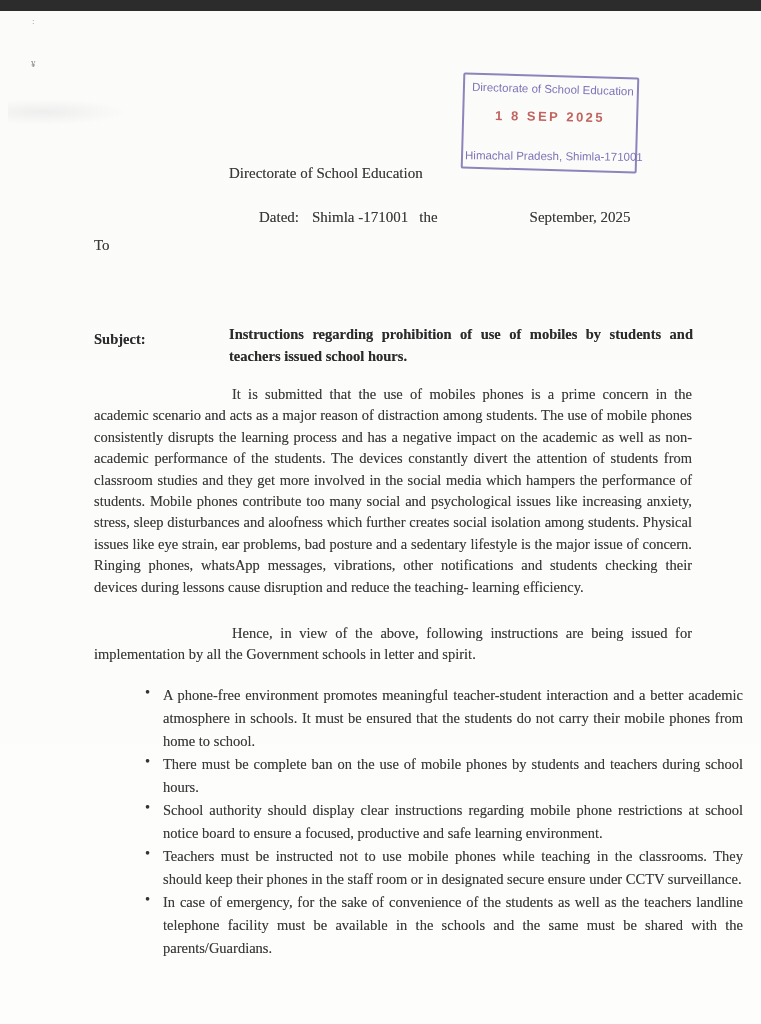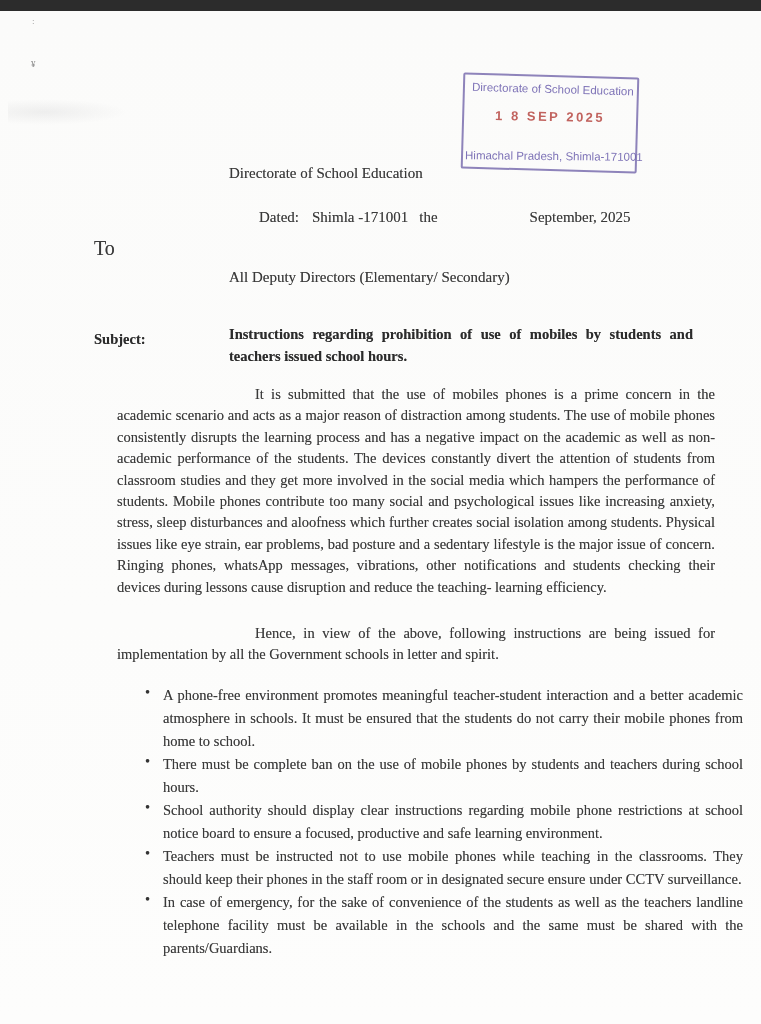--- a/index.html
+++ b/index.html
@@ -30,32 +30,32 @@
   }
   .txt {
     color: #3a3a3a;
     font-size: 14.5px;
     text-shadow: 0 0 0.6px rgba(70,70,70,0.55);
   }
   .ref-block { position: absolute; left: 229px; top: 121px; line-height: 16.5px; font-size: 15px; white-space: pre; }
   .dated-line { position: absolute; left: 229px; top: 198px; font-size: 15px; margin-left: 30px; }
   .dated-line span { display: inline-block; }
   .gap-sm { width: 13px; } .gap-md { width: 11px; } .gap-lg { width: 92px; }
-  .to-label { position: absolute; left: 94px; top: 226px; font-size: 20px; }
+  .to-label { position: absolute; left: 94px; top: 226px; font-size: 15px; }
   .addr-block { position: absolute; left: 229px; top: 258px; line-height: 17px; font-size: 15px; }
   .subject-row { position: absolute; left: 94px; top: 312px; width: 600px; }
   .subject-label { position: absolute; left: 0; top: 0; font-weight: bold; color: #2b2b2b; margin-top: 8px; }
   .subject-text {
     position: absolute; left: 135px; top: 0; width: 464px;
     font-weight: bold; color: #2b2b2b;
     line-height: 22px; text-align: justify;
   }
   .para {
     position: absolute; left: 94px; width: 598px;
-    line-height: 21.4px; text-align: justify; margin-left: 23px;
+    line-height: 21.4px; text-align: justify;
   }
   .para-1 { top: 373px; text-indent: 138px; }
   .para-2 { top: 612px; text-indent: 138px; }
   .bullets {
     position: absolute; left: 94px; top: 673px; width: 598px;
     margin: 0; padding: 0 0 0 51px; list-style: none;
   }
   .bullets li { display: flex; }
   .bullet-marker { flex: none; width: 18px; font-size: 14.5px; color: #333; }
   .bullet-text { flex: 1; line-height: 23px; text-align: justify; }
@@ -111,21 +111,20 @@
       <div class="stamp-date">1 8 SEP 2025</div>
       <div class="stamp-line3">Himachal Pradesh, Shimla-171001</div>
     </div>
 
     <div class="dated-line txt">
       <span>Dated:</span><span class="gap-sm"></span><span>Shimla -171001</span><span class="gap-md"></span><span>the</span><span class="gap-lg"></span><span>September, 2025</span>
     </div>
 
     <div class="to-label txt">To</div>
     <div class="addr-block txt">
-      <div>All Deputy Directors (Elementary/ Secondary)</div>
     </div>
 
     <div class="subject-row txt">
       <div class="subject-label">Subject:</div>
       <div class="subject-text">Instructions regarding prohibition of use of mobiles by students and teachers issued school hours.</div>
     </div>
 
     <div class="para para-1 txt">It is submitted that the use of mobiles phones is a prime concern in the academic scenario and acts as a major reason of distraction among students. The use of mobile phones consistently disrupts the learning process and has a negative impact on the academic as well as non-academic performance of the students. The devices constantly divert the attention of students from classroom studies and they get more involved in the social media which hampers the performance of students. Mobile phones contribute  too many social and psychological issues like increasing anxiety, stress, sleep disturbances and aloofness which further creates social isolation among students. Physical issues like eye strain, ear problems, bad posture and a sedentary lifestyle is the major issue of concern. Ringing phones, whatsApp messages, vibrations, other notifications and students checking their devices during lessons cause disruption and reduce the teaching- learning efficiency.</div>
     <div class="para para-2 txt">Hence, in view of the above, following instructions are being issued for implementation by all the Government schools in letter and spirit.</div>
 

